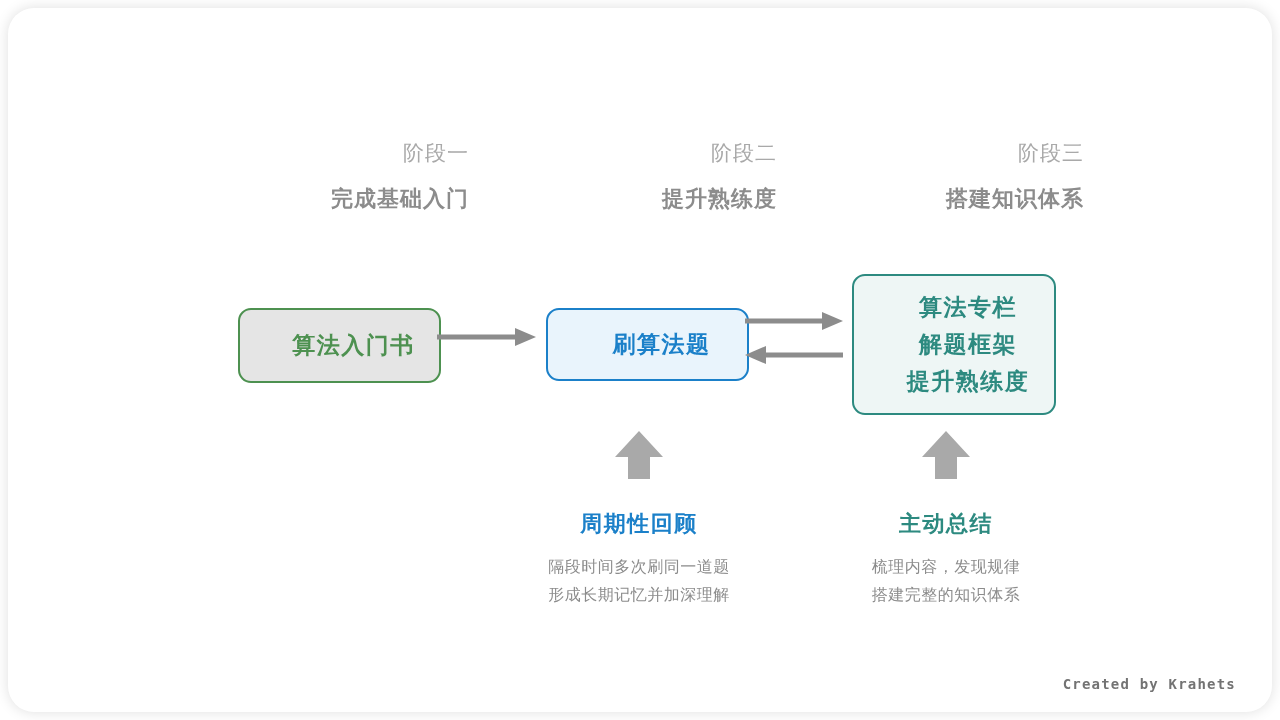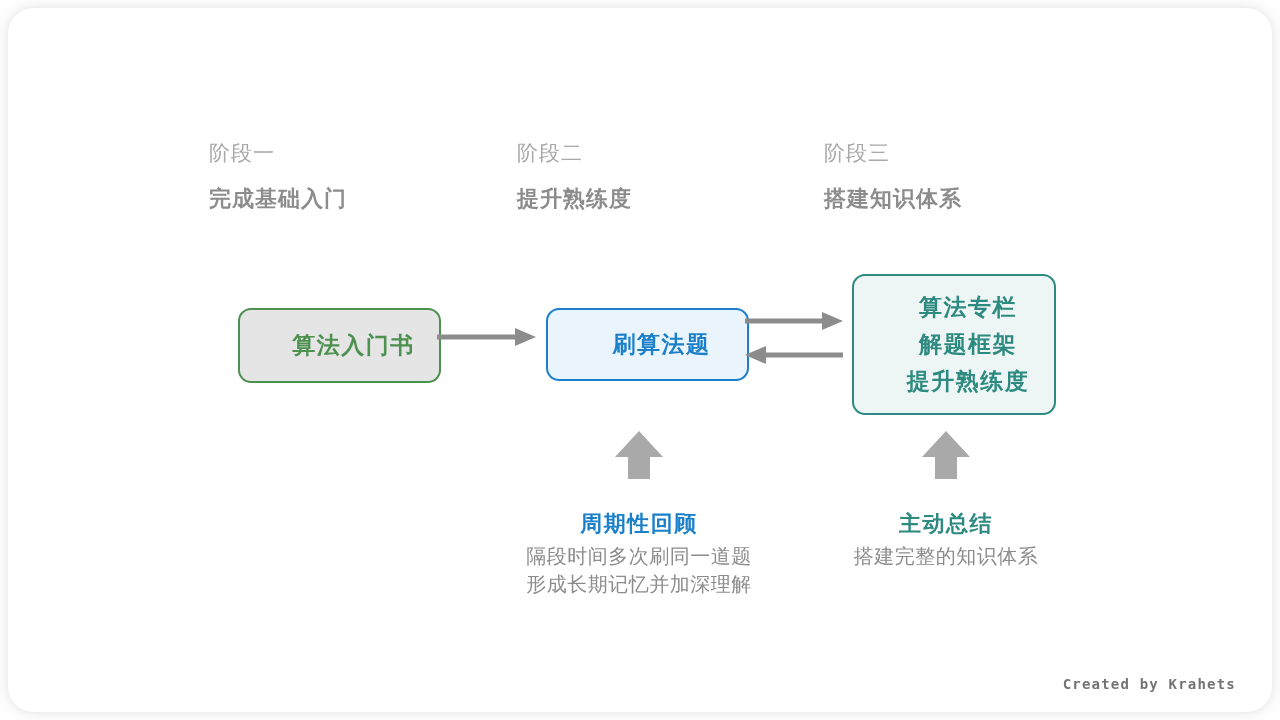--- a/index.html
+++ b/index.html
@@ -22,21 +22,21 @@
     width: 1264px;
     height: 704px;
     background: #ffffff;
     border-radius: 26px;
     box-shadow: 0 0 14px rgba(0,0,0,0.13);
   }
 
   
   .phase-head {
     position: absolute;
-    text-align: left;
+    text-align: right;
     width: 260px;
   }
   .phase-sub {
     font-size: 21px;
     color: #a9a9a9;
     line-height: 30px;
     letter-spacing: 1px;
     white-space: nowrap;
   }
   .phase-title {
@@ -100,22 +100,22 @@
   .annot-title {
     font-size: 22px;
     font-weight: bold;
     letter-spacing: 1.5px;
     line-height: 30px;
     white-space: nowrap;
   }
   .annot-title.blue { color: #1b80c9; }
   .annot-title.teal { color: #2d8a80; }
   .annot-desc {
-    margin-top: 3px;
-    font-size: 20px;
+    margin-top: 14px;
+    font-size: 16px;
     color: #8c8c8c;
     line-height: 28px;
     letter-spacing: 0.5px;
     white-space: nowrap;
   }
 
   
   #footer {
     position: absolute;
     right: 44px;
@@ -193,17 +193,18 @@
   <div class="annot-title blue">周期性回顾</div>
   <div class="annot-desc">
     <div>隔段时间多次刷同一道题</div>
     <div>形成长期记忆并加深理解</div>
   </div>
 </div>
 
 <div class="annot" style="left:796px; top:509px;">
   <div class="annot-title teal">主动总结</div>
   <div class="annot-desc">
+    <div>梳理内容，发现规律</div>
     <div>搭建完整的知识体系</div>
   </div>
 </div>
 
 <div id="footer">Created by Krahets</div>
 
 </body></html>

